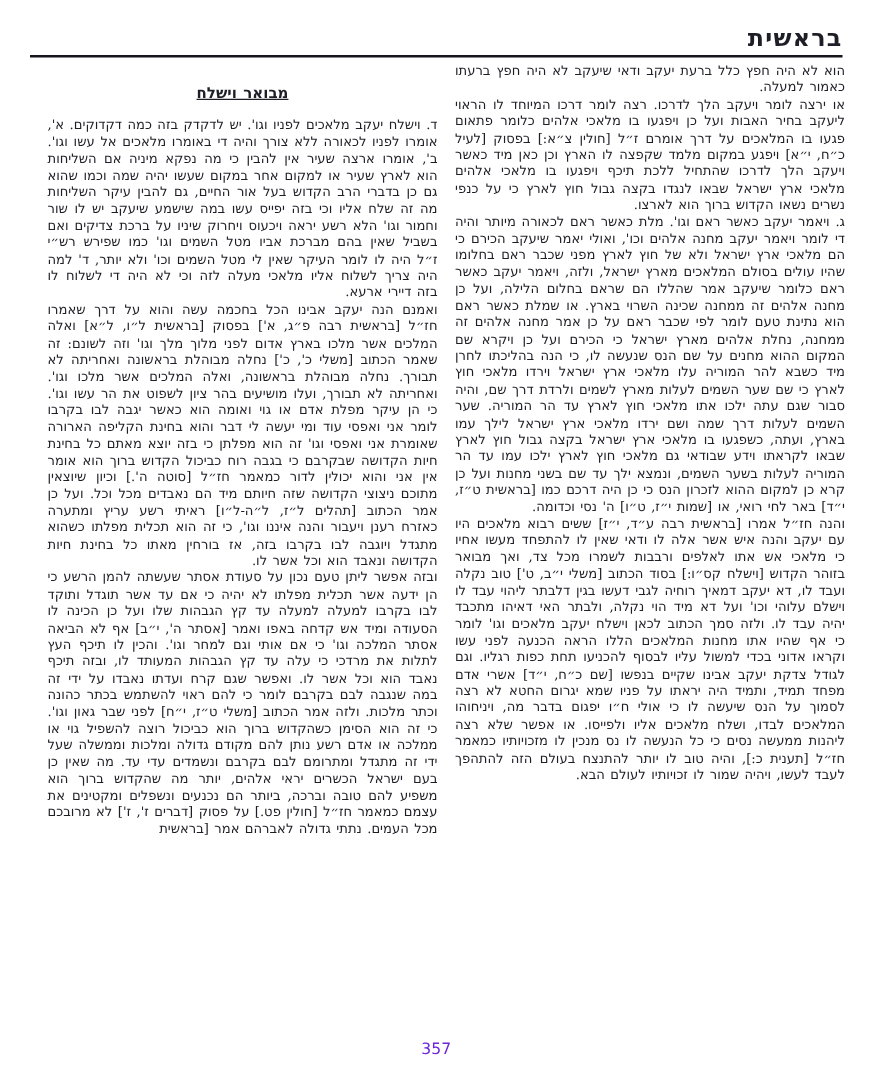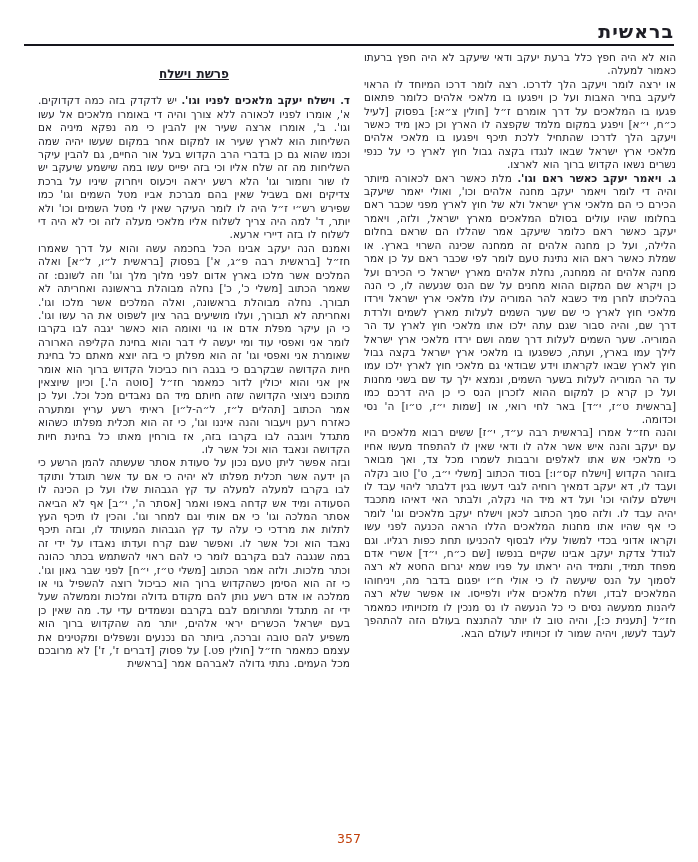--- a/index.html
+++ b/index.html
@@ -49,37 +49,37 @@
     font-size: 10.5px;
     line-height: 13.4px;
     text-align: justify;
     word-spacing: 1px;
   }
   .col p {
     margin: 0;
     padding: 0;
   }
   .lead {
-    font-weight: bold;
+    font-weight: normal;
   }
   .parsha-heading {
     text-align: center;
     font-weight: bold;
     font-size: 12px;
     text-decoration: underline;
     margin: 17px 0 13px 0;
   }
   .page-number {
     position: absolute;
     left: 0;
     right: 0;
     bottom: 16px;
     text-align: center;
     font-size: 12.5px;
-    color: #c2410c;
+    color: #6d28d9;
     font-family: "DejaVu Sans", "Liberation Sans", sans-serif;
   }
 </style>
 </head>
 <body>
 
 <div class="page">
 
   <div class="header">
     <div class="bereshit-title">בראשית</div>
@@ -88,21 +88,21 @@
   <div class="columns">
 
     <div class="col">
       <p><span>הוא לא היה חפץ כלל ברעת יעקב ודאי שיעקב לא היה חפץ ברעתו כאמור למעלה.</span></p>
       <p><span>או ירצה לומר ויעקב הלך לדרכו. רצה לומר דרכו המיוחד לו הראוי ליעקב בחיר האבות ועל כן ויפגעו בו מלאכי אלהים כלומר פתאום פגעו בו המלאכים על דרך אומרם ז״ל [חולין צ״א:] בפסוק [לעיל כ״ח, י״א] ויפגע במקום מלמד שקפצה לו הארץ וכן כאן מיד כאשר ויעקב הלך לדרכו שהתחיל ללכת תיכף ויפגעו בו מלאכי אלהים מלאכי ארץ ישראל שבאו לנגדו בקצה גבול חוץ לארץ כי על כנפי נשרים נשאו הקדוש ברוך הוא לארצו.</span></p>
       <p><span class="lead">ג. ויאמר יעקב כאשר ראם וגו'.</span> <span>מלת כאשר ראם לכאורה מיותר והיה די לומר ויאמר יעקב מחנה אלהים וכו', ואולי יאמר שיעקב הכירם כי הם מלאכי ארץ ישראל ולא של חוץ לארץ מפני שכבר ראם בחלומו שהיו עולים בסולם המלאכים מארץ ישראל, ולזה, ויאמר יעקב כאשר ראם כלומר שיעקב אמר שהללו הם שראם בחלום הלילה, ועל כן מחנה אלהים זה ממחנה שכינה השרוי בארץ. או שמלת כאשר ראם הוא נתינת טעם לומר לפי שכבר ראם על כן אמר מחנה אלהים זה ממחנה, נחלת אלהים מארץ ישראל כי הכירם ועל כן ויקרא שם המקום ההוא מחנים על שם הנס שנעשה לו, כי הנה בהליכתו לחרן מיד כשבא להר המוריה עלו מלאכי ארץ ישראל וירדו מלאכי חוץ לארץ כי שם שער השמים לעלות מארץ לשמים ולרדת דרך שם, והיה סבור שגם עתה ילכו אתו מלאכי חוץ לארץ עד הר המוריה. שער השמים לעלות דרך שמה ושם ירדו מלאכי ארץ ישראל לילך עמו בארץ, ועתה, כשפגעו בו מלאכי ארץ ישראל בקצה גבול חוץ לארץ שבאו לקראתו וידע שבודאי גם מלאכי חוץ לארץ ילכו עמו עד הר המוריה לעלות בשער השמים, ונמצא ילך עד שם בשני מחנות ועל כן קרא כן למקום ההוא לזכרון הנס כי כן היה דרכם כמו [בראשית ט״ז, י״ד] באר לחי רואי, או [שמות י״ז, ט״ו] ה' נסי וכדומה.</span></p>
       <p><span>והנה חז״ל אמרו [בראשית רבה ע״ד, י״ז] ששים רבוא מלאכים היו עם יעקב והנה איש אשר אלה לו ודאי שאין לו להתפחד מעשו אחיו כי מלאכי אש אתו לאלפים ורבבות לשמרו מכל צד, ואך מבואר בזוהר הקדוש [וישלח קס״ו:] בסוד הכתוב [משלי י״ב, ט'] טוב נקלה ועבד לו, דא יעקב דמאיך רוחיה לגבי דעשו בגין דלבתר ליהוי עבד לו וישלם עלוהי וכו' ועל דא מיד הוי נקלה, ולבתר האי דאיהו מתכבד יהיה עבד לו. ולזה סמך הכתוב לכאן וישלח יעקב מלאכים וגו' לומר כי אף שהיו אתו מחנות המלאכים הללו הראה הכנעה לפני עשו וקראו אדוני בכדי למשול עליו לבסוף להכניעו תחת כפות רגליו. וגם לגודל צדקת יעקב אבינו שקיים בנפשו [שם כ״ח, י״ד] אשרי אדם מפחד תמיד, ותמיד היה יראתו על פניו שמא יגרום החטא לא רצה לסמוך על הנס שיעשה לו כי אולי ח״ו יפגום בדבר מה, ויניחוהו המלאכים לבדו, ושלח מלאכים אליו ולפייסו. או אפשר שלא רצה ליהנות ממעשה נסים כי כל הנעשה לו נס מנכין לו מזכויותיו כמאמר חז״ל [תענית כ:], והיה טוב לו יותר להתנצח בעולם הזה להתהפך לעבד לעשו, ויהיה שמור לו זכויותיו לעולם הבא.</span></p>
     </div>
 
     <div class="col">
-      <div class="parsha-heading">פרשת וישלח</div>
+      <div class="parsha-heading">מבואר וישלח</div>
       <p><span class="lead">ד. וישלח יעקב מלאכים לפניו וגו'.</span> <span>יש לדקדק בזה כמה דקדוקים. א', אומרו לפניו לכאורה ללא צורך והיה די באומרו מלאכים אל עשו וגו'. ב', אומרו ארצה שעיר אין להבין כי מה נפקא מיניה אם השליחות הוא לארץ שעיר או למקום אחר במקום שעשו יהיה שמה וכמו שהוא גם כן בדברי הרב הקדוש בעל אור החיים, גם להבין עיקר השליחות מה זה שלח אליו וכי בזה יפייס עשו במה שישמע שיעקב יש לו שור וחמור וגו' הלא רשע יראה ויכעוס ויחרוק שיניו על ברכת צדיקים ואם בשביל שאין בהם מברכת אביו מטל השמים וגו' כמו שפירש רש״י ז״ל היה לו לומר העיקר שאין לי מטל השמים וכו' ולא יותר, ד' למה היה צריך לשלוח אליו מלאכי מעלה לזה וכי לא היה די לשלוח לו בזה דיירי ארעא.</span></p>
       <p><span>ואמנם הנה יעקב אבינו הכל בחכמה עשה והוא על דרך שאמרו חז״ל [בראשית רבה פ״ג, א'] בפסוק [בראשית ל״ו, ל״א] ואלה המלכים אשר מלכו בארץ אדום לפני מלוך מלך וגו' וזה לשונם: זה שאמר הכתוב [משלי כ', כ'] נחלה מבוהלת בראשונה ואחריתה לא תבורך. נחלה מבוהלת בראשונה, ואלה המלכים אשר מלכו וגו'. ואחריתה לא תבורך, ועלו מושיעים בהר ציון לשפוט את הר עשו וגו'. כי הן עיקר מפלת אדם או גוי ואומה הוא כאשר יגבה לבו בקרבו לומר אני ואפסי עוד ומי יעשה לי דבר והוא בחינת הקליפה הארורה שאומרת אני ואפסי וגו' זה הוא מפלתן כי בזה יוצא מאתם כל בחינת חיות הקדושה שבקרבם כי בגבה רוח כביכול הקדוש ברוך הוא אומר אין אני והוא יכולין לדור כמאמר חז״ל [סוטה ה'.] וכיון שיוצאין מתוכם ניצוצי הקדושה שזה חיותם מיד הם נאבדים מכל וכל. ועל כן אמר הכתוב [תהלים ל״ז, ל״ה-ל״ו] ראיתי רשע עריץ ומתערה כאזרח רענן ויעבור והנה איננו וגו', כי זה הוא תכלית מפלתו כשהוא מתגדל ויוגבה לבו בקרבו בזה, אז בורחין מאתו כל בחינת חיות הקדושה ונאבד הוא וכל אשר לו.</span></p>
       <p><span>ובזה אפשר ליתן טעם נכון על סעודת אסתר שעשתה להמן הרשע כי הן ידעה אשר תכלית מפלתו לא יהיה כי אם עד אשר תוגדל ותוקד לבו בקרבו למעלה למעלה עד קץ הגבהות שלו ועל כן הכינה לו הסעודה ומיד אש קדחה באפו ואמר [אסתר ה', י״ב] אף לא הביאה אסתר המלכה וגו' כי אם אותי וגם למחר וגו'. והכין לו תיכף העץ לתלות את מרדכי כי עלה עד קץ הגבהות המעותד לו, ובזה תיכף נאבד הוא וכל אשר לו. ואפשר שגם קרח ועדתו נאבדו על ידי זה במה שנגבה לבם בקרבם לומר כי להם ראוי להשתמש בכתר כהונה וכתר מלכות. ולזה אמר הכתוב [משלי ט״ז, י״ח] לפני שבר גאון וגו'. כי זה הוא הסימן כשהקדוש ברוך הוא כביכול רוצה להשפיל גוי או ממלכה או אדם רשע נותן להם מקודם גדולה ומלכות וממשלה שעל ידי זה מתגדל ומתרומם לבם בקרבם ונשמדים עדי עד. מה שאין כן בעם ישראל הכשרים יראי אלהים, יותר מה שהקדוש ברוך הוא משפיע להם טובה וברכה, ביותר הם נכנעים ונשפלים ומקטינים את עצמם כמאמר חז״ל [חולין פט.] על פסוק [דברים ז', ז'] לא מרובכם מכל העמים. נתתי גדולה לאברהם אמר [בראשית</span></p>
     </div>
 
   </div>
 
   <div class="page-number">357</div>
 
 </div>

